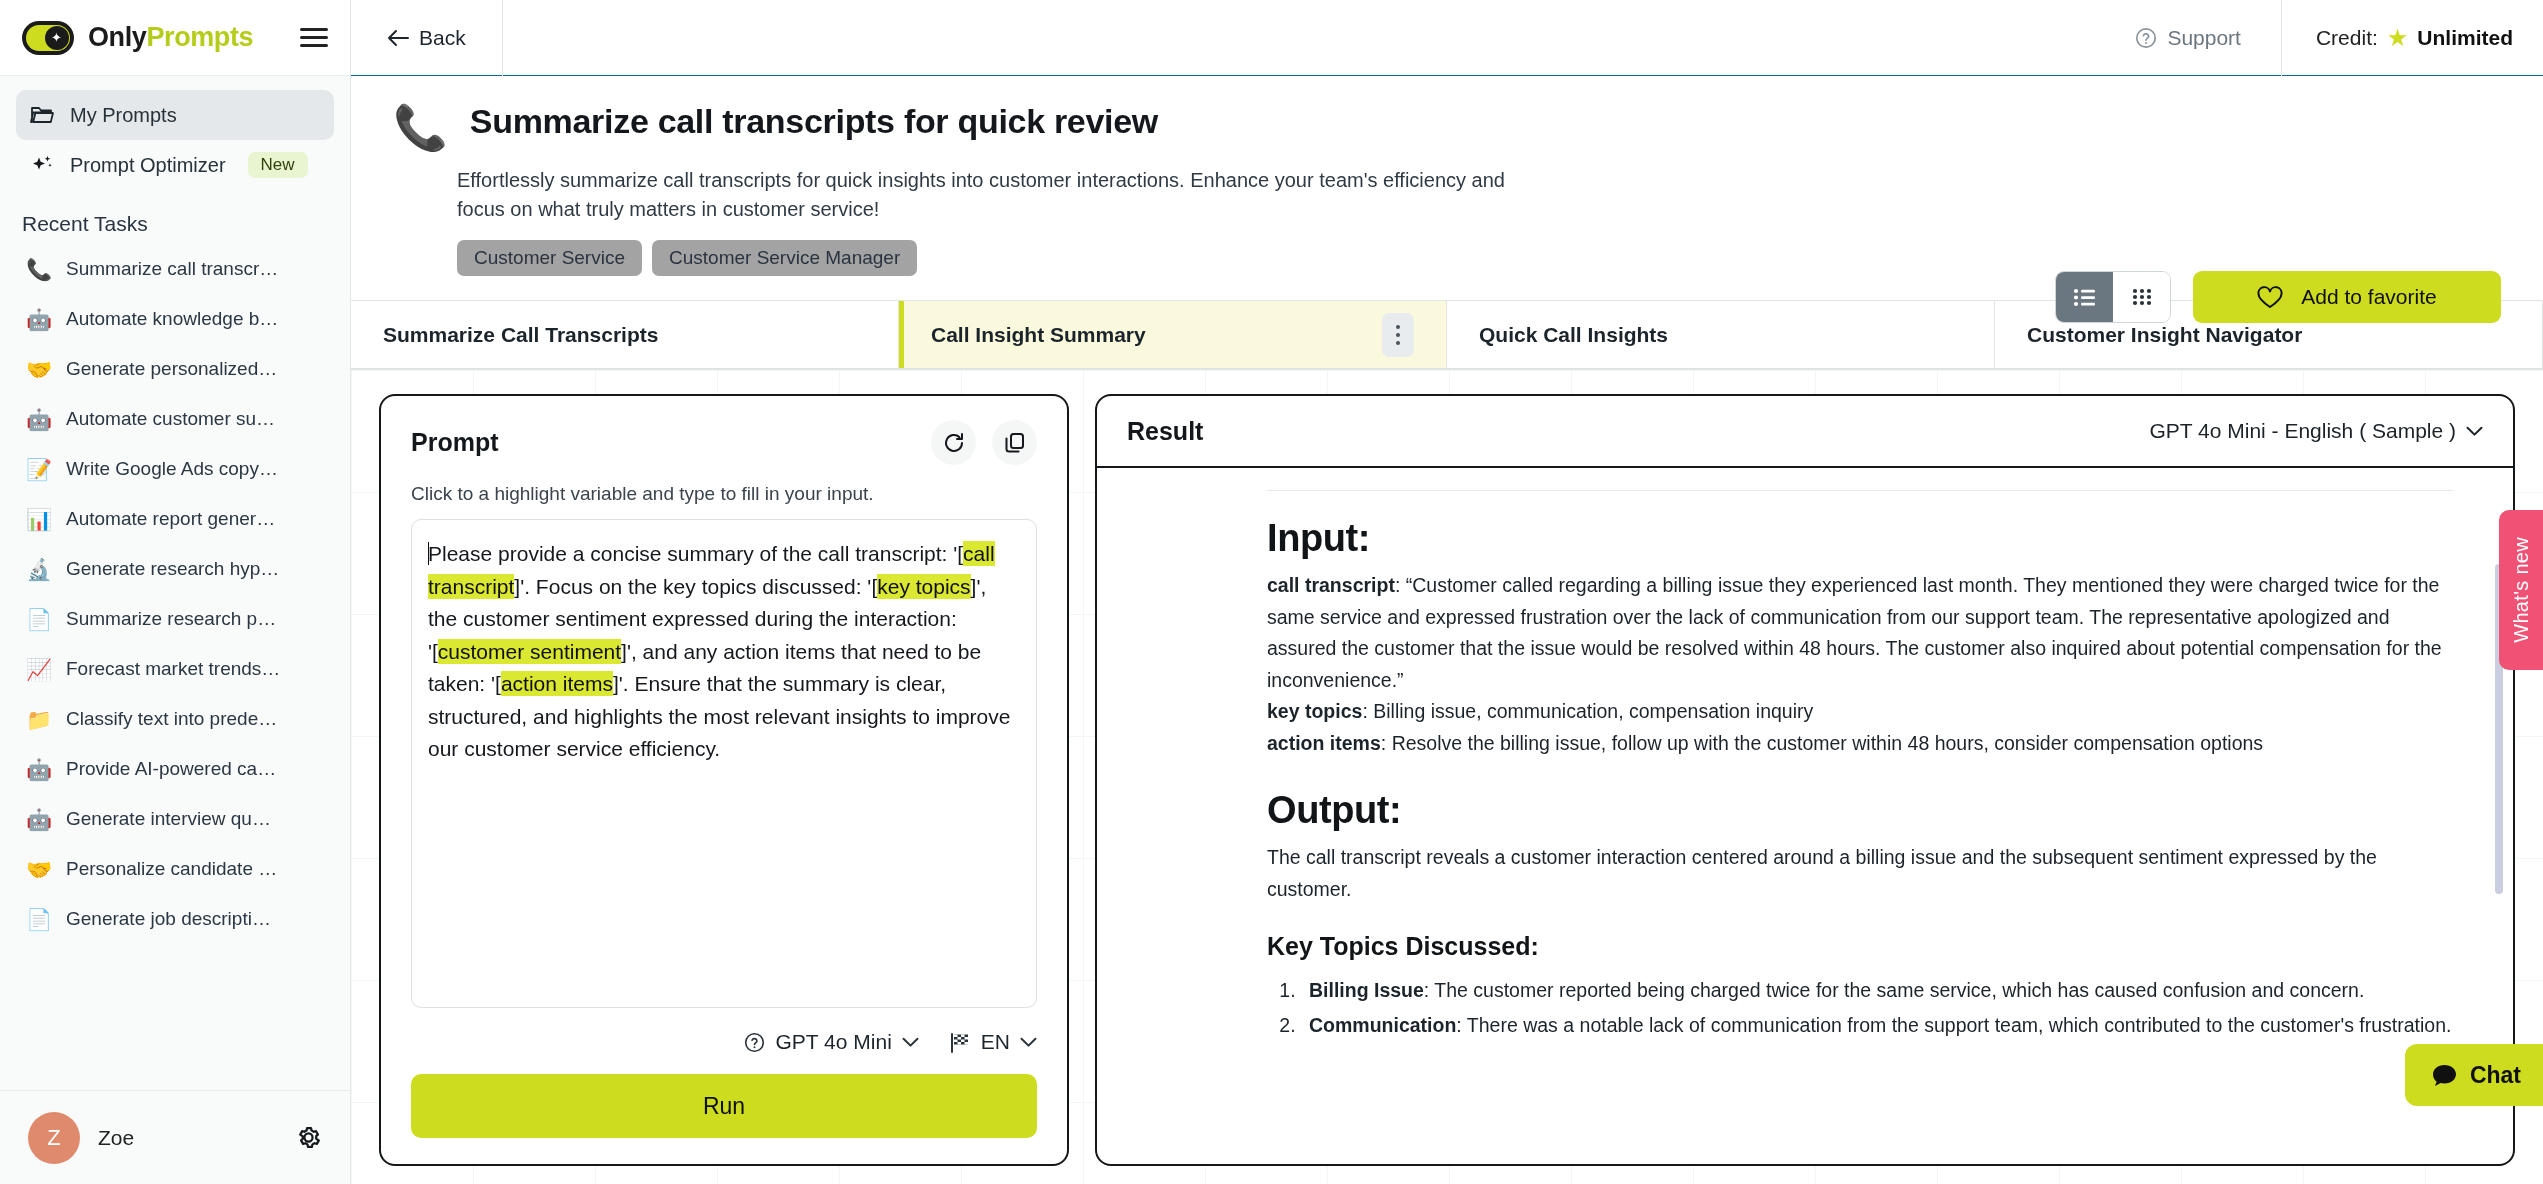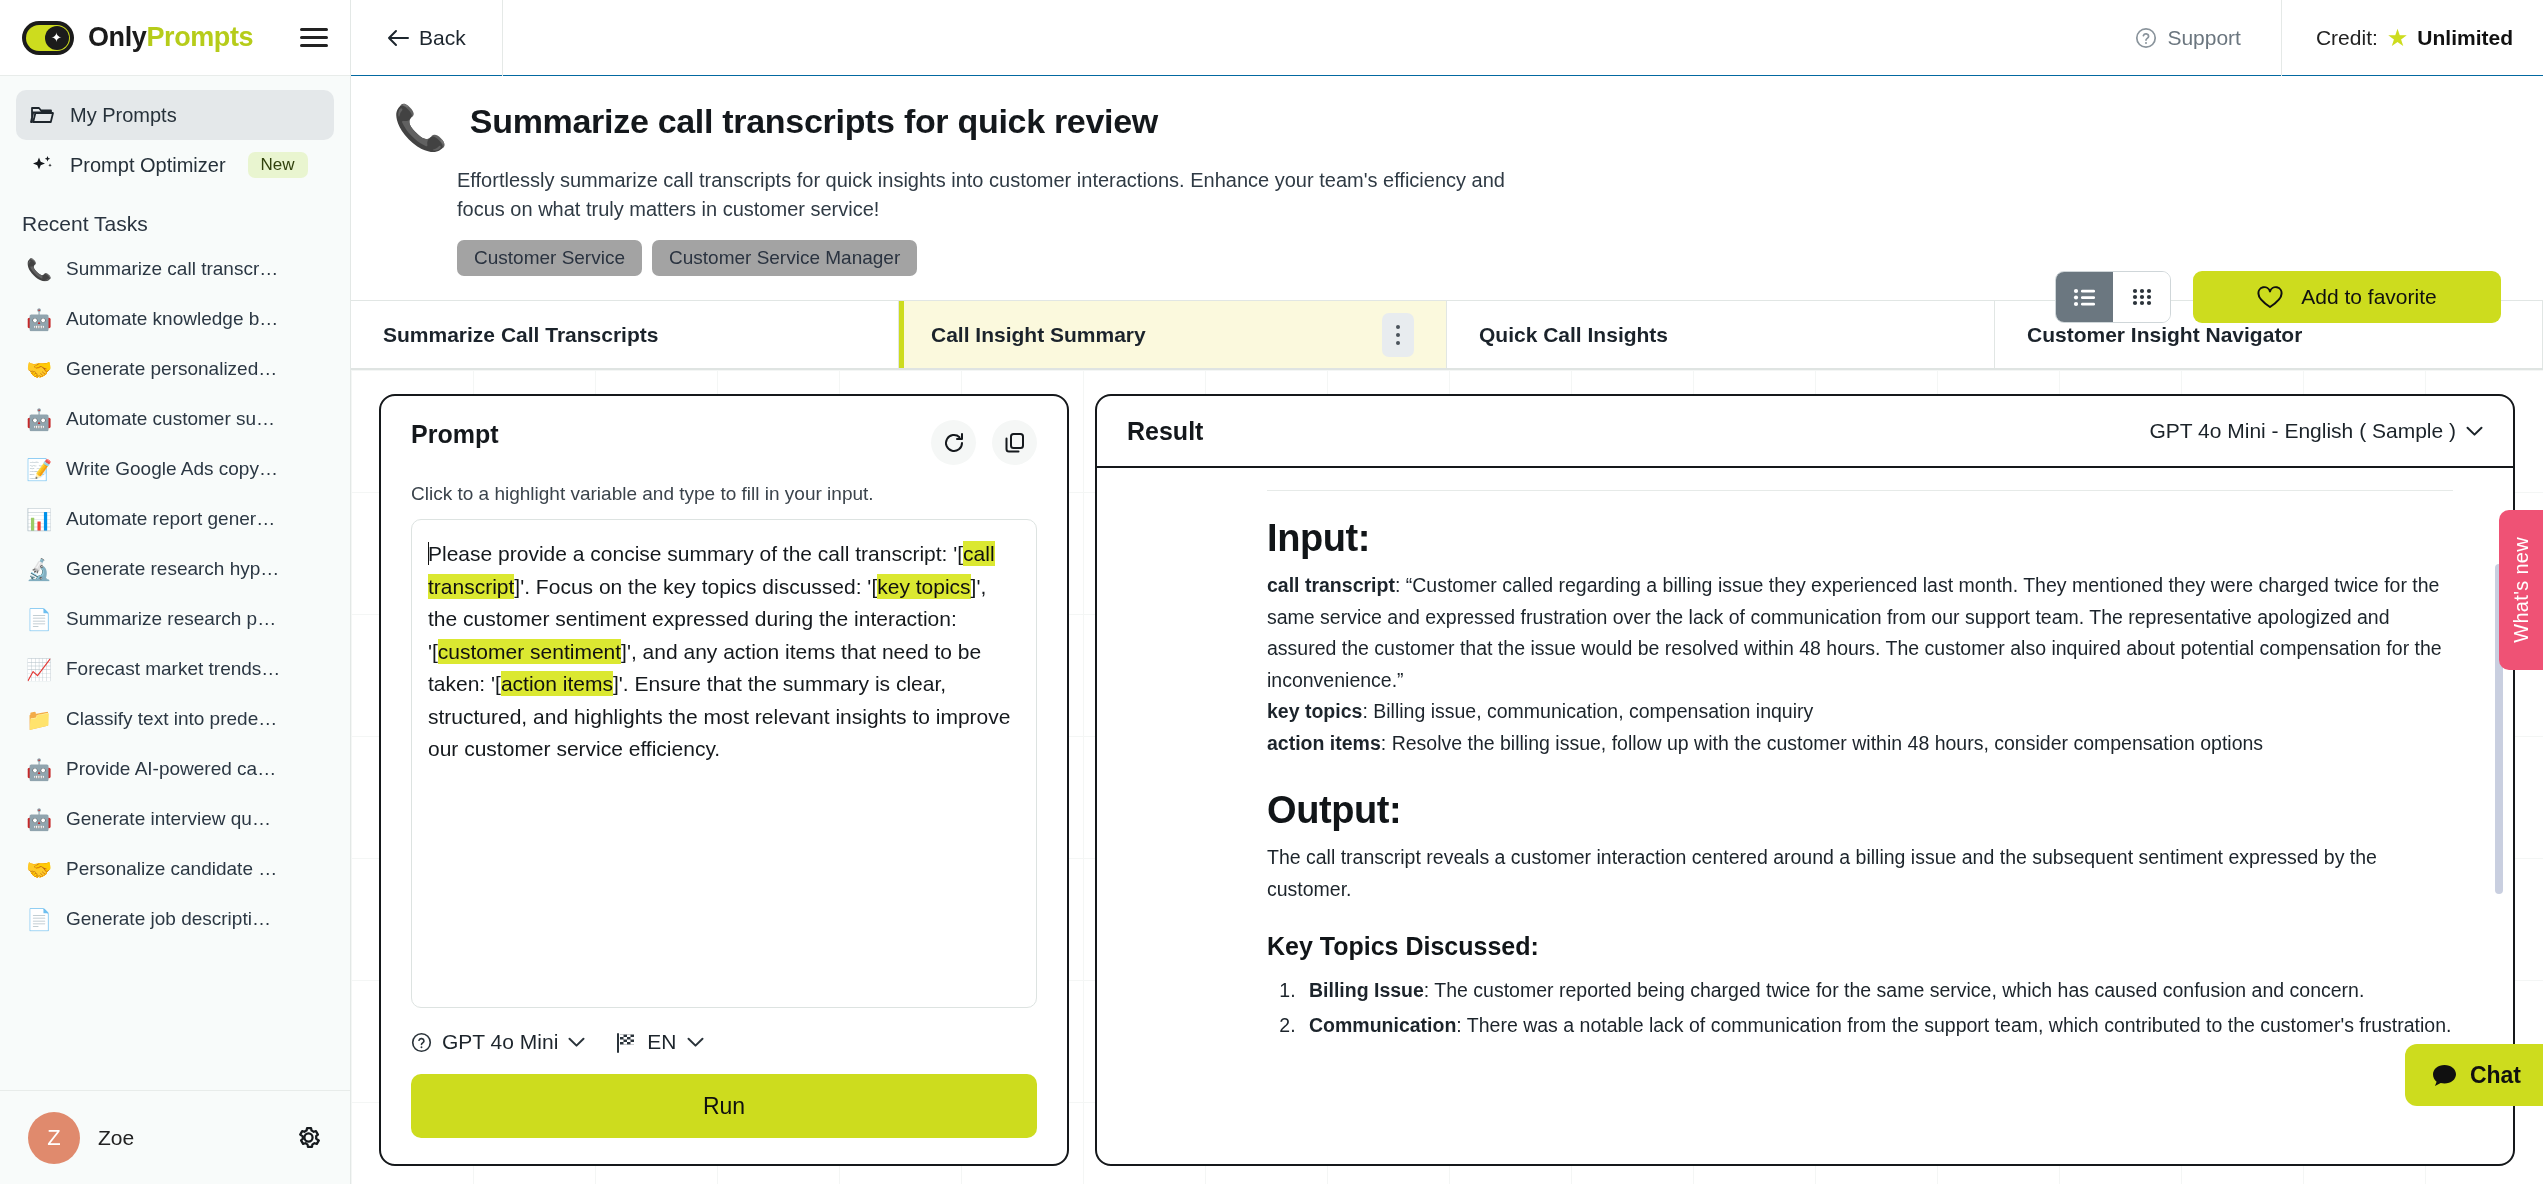--- a/index.html
+++ b/index.html
@@ -177,39 +177,39 @@
     background: #fff; min-height: 0;
     background-image: linear-gradient(to right, #f4f6f5 1px, transparent 1px),
                       linear-gradient(to bottom, #f4f6f5 1px, transparent 1px);
     background-size: 122px 122px;
   }
   .card {
     border: 2px solid #15181b; border-radius: 16px; background: #fff;
     display: flex; flex-direction: column; min-height: 0;
   }
   .prompt-card { width: 690px; flex: 0 0 690px; padding: 24px 30px 26px 30px; }
-  .pc-head { display: flex; }
+  .pc-head { display: flex; align-items: center; }
   .pc-title { font-size: 25px; font-weight: bold; color: #14181c; }
   .pc-icons { margin-left: auto; display: flex; gap: 16px; }
   .circ-btn {
     width: 45px; height: 45px; border-radius: 50%; background: #f5f7f6;
     display: flex; align-items: center; justify-content: center; cursor: pointer;
   }
   .pc-hint { font-size: 19px; color: #3b444c; margin: 18px 0 14px 0; }
   .pc-box {
     border: 1px solid #dde3e1; border-radius: 10px; flex: 1;
     padding: 18px 16px; font-size: 21px; line-height: 1.55; color: #15191d;
     overflow: hidden; min-height: 0; position: relative;
   }
   .pc-box .caret {
     display: inline-block; width: 1px; height: 23px; background: #111;
     vertical-align: -4px; margin-right: -1px;
   }
   mark { background: #dbe831; color: #101010; padding: 1px 0; }
-  .pc-foot { display: flex; align-items: center; gap: 30px; margin-top: 22px; }
+  .pc-foot { display: flex; align-items: center; justify-content: flex-end; gap: 30px; margin-top: 22px; }
   .sel {
     display: flex; align-items: center; gap: 10px;
     font-size: 21px; color: #1d252c; cursor: pointer;
   }
   .run-btn {
     margin-top: 20px; height: 64px; border-radius: 10px; background: #cddc1e;
     display: flex; align-items: center; justify-content: center;
     font-size: 23px; color: #101010; cursor: pointer;
   }
 

